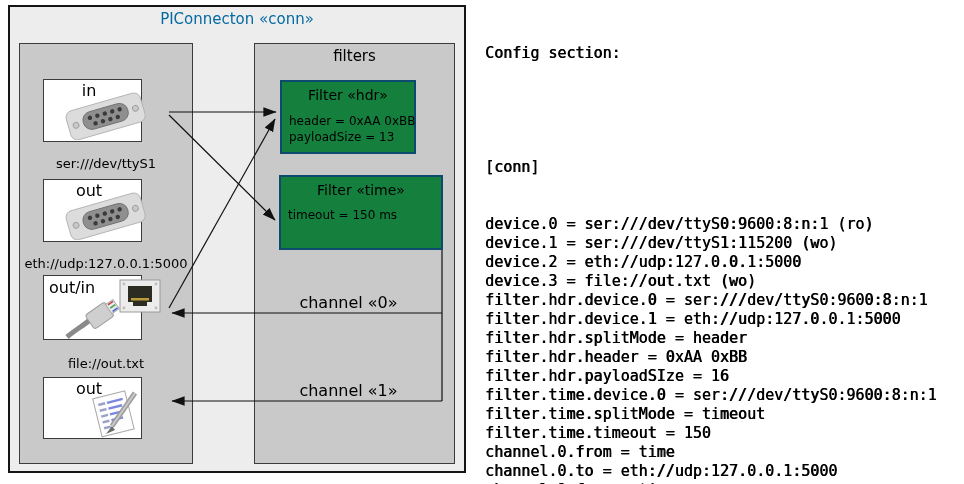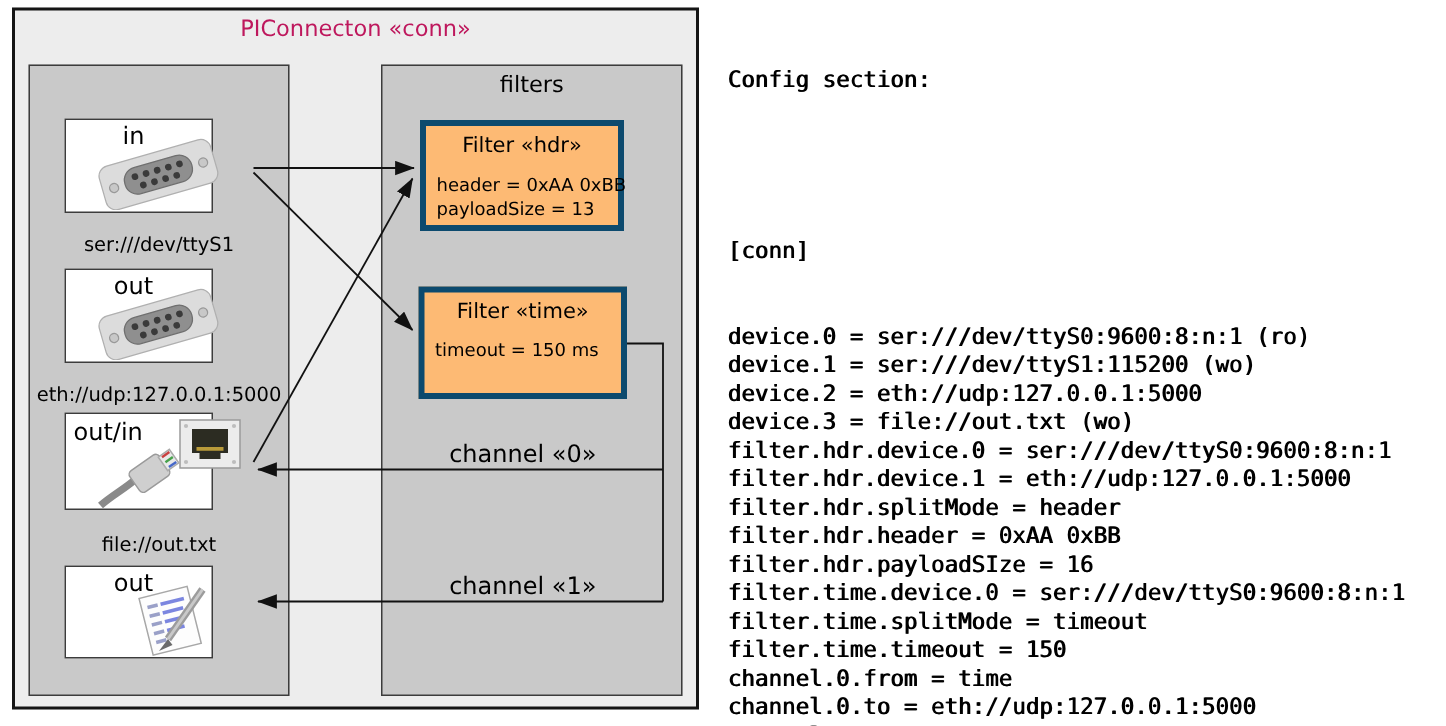--- a/index.html
+++ b/index.html
@@ -7,21 +7,21 @@
     position:relative; width:964px; height:484px; background:#ffffff;
     font-family:"DejaVu Sans", sans-serif; color:#000; overflow:hidden;
   }
   
   .outer {
     position:absolute; left:8px; top:5px; width:458px; height:468px;
     box-sizing:border-box; background:#ededed; border:2px solid #151515;
   }
   .outer-title {
     position:absolute; left:0; top:3px; width:100%; text-align:center;
-    font-size:15px; color:#be185d;
+    font-size:15px; color:#0369a1;
   }
   .group {
     position:absolute; box-sizing:border-box; background:#c9c9c9;
     border:1px solid #3c3c3c;
   }
   .devices-group { left:9px;  top:36px; width:174px; height:421px; }
   .filters-group { left:244px; top:36px; width:201px; height:421px;padding-left:27px; }
   .group-title {
     position:absolute; left:0; top:3px; width:100%; text-align:center;
     font-size:15px;
@@ -36,22 +36,22 @@
     background:#ffffff; border:1px solid #3c3c3c;
   }
   .dev-dir {
     position:absolute; top:1px; left:0; width:90px; text-align:center;
     font-size:16px;
   }
   .dev-dir-left { position:absolute; top:2px; left:5px; font-size:16px; }
   .icon { position:absolute; }
   
   .filter-box {
-    position:absolute; box-sizing:border-box; background:#fdba74;
-    border:4px solid #0c4a6e;
+    position:absolute; box-sizing:border-box; background:#15803d;
+    border:2px solid #0c4a6e;
   }
   .filter-title {
     position:absolute; left:0; top:5px; width:100%; text-align:center;
     font-size:14px;
   }
   .filter-attr {
     position:absolute; left:7px; font-size:12px; white-space:nowrap;
   }
   
   .chan-label {
@@ -186,21 +186,21 @@
         <polygon points="23,37 17,45 26,41" fill="#6b6b6b"></polygon>
       </svg>
     </div>
 
     <div class="filter-box" style="left:270px;top:73px;width:136px;height:74px">
       <div class="filter-title">Filter «hdr»</div>
       <div class="filter-attr" style="top:32px">header = 0xAA 0xBB</div>
       <div class="filter-attr" style="top:48px">payloadSize = 13</div>
     </div>
 
-    <div class="filter-box" style="left:269px;top:184px;width:139px;height:75px">
+    <div class="filter-box" style="left:269px;top:168px;width:164px;height:75px">
       <div class="filter-title">Filter «time»</div>
       <div class="filter-attr" style="top:31px">timeout = 150 ms</div>
     </div>
 
     <div class="chan-label" style="top:286px">channel «0»</div>
     <div class="chan-label" style="top:374px">channel «1»</div>
   </div>
 
   <div class="config">
     <div>Config section:</div>

